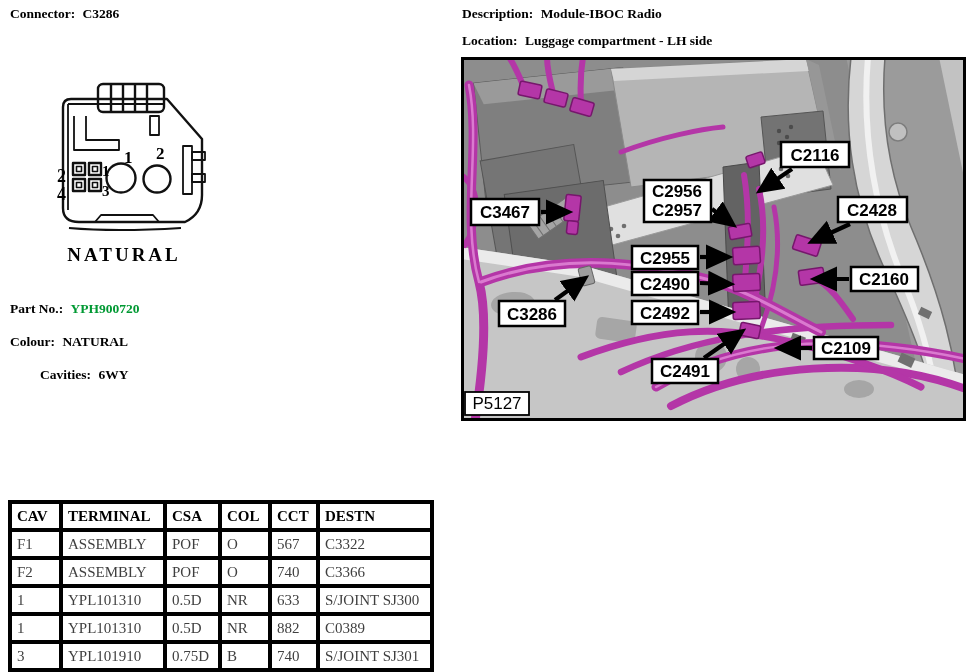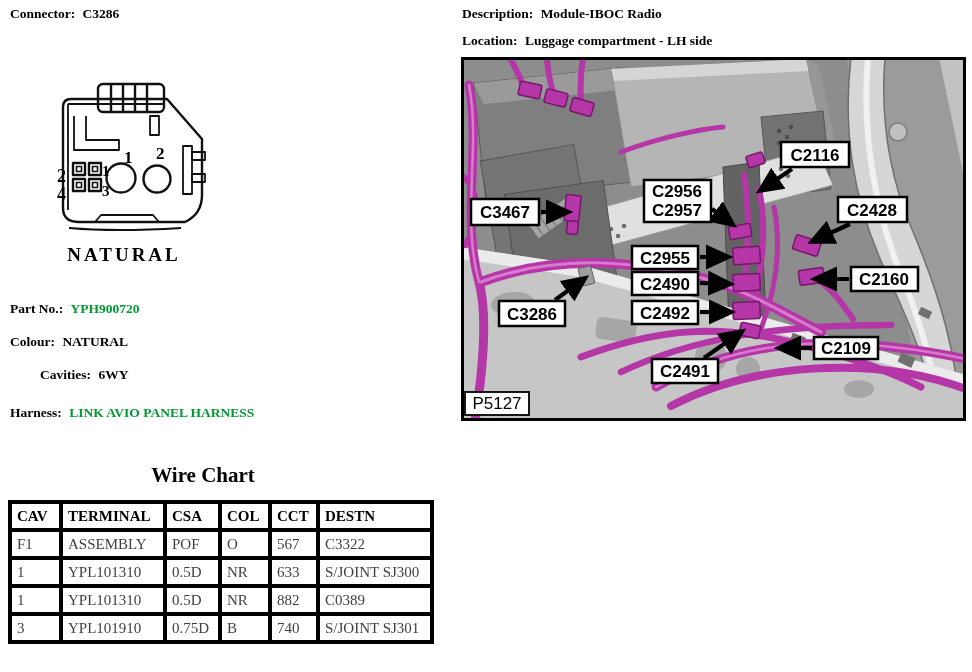--- a/index.html
+++ b/index.html
@@ -95,24 +95,20 @@
     <span class="val green">YPH900720</span>
   </div>
   <div class="line" style="left:10px;top:334px;">
     <span>Colour:</span>
     <span class="val">NATURAL</span>
   </div>
   <div class="line" style="left:10px;top:367px;margin-left:30px;">
     <span>Cavities:</span>
     <span class="val">6WY</span>
   </div>
-  <div class="line" style="left:10px;top:405px;">
-    <span>Harness:</span>
-    <span class="val green">LINK AVIO PANEL HARNESS</span>
-  </div>
 
   <svg style="position:absolute;left:461px;top:57px;" width="505" height="364" viewBox="0 0 505 364">
     <defs>
       <marker id="ah" markerWidth="7" markerHeight="7" refX="5" refY="3" orient="auto">
         <path d="M0,0 L6.5,3 L0,6 Z" fill="#000"></path>
       </marker>
     </defs>
     <rect width="505" height="364" fill="#8d8d8d"></rect>
 
     <polygon points="385,0 505,0 505,364 468,364" fill="#9b9b9b"></polygon>
@@ -254,21 +250,20 @@
       <text class="callout" x="385" y="297" text-anchor="middle">C2109</text>
       <rect x="191" y="302" width="66" height="24" fill="#fff" stroke="#000" stroke-width="2.5"></rect>
       <text class="callout" x="224" y="320" text-anchor="middle">C2491</text>
       <rect x="4" y="335" width="64" height="23" fill="#fff" stroke="#000" stroke-width="1.8"></rect>
       <text class="figid" x="36" y="352" text-anchor="middle">P5127</text>
     </g>
 
     <rect x="1.5" y="1.5" width="502" height="361" fill="none" stroke="#000" stroke-width="3"></rect>
   </svg>
 
-  <div class="wire-title">Wire Chart</div>
   <table class="wire">
     <thead>
       <tr>
         <th class="c-cav">CAV</th>
         <th class="c-term">TERMINAL</th>
         <th class="c-csa">CSA</th>
         <th class="c-col">COL</th>
         <th class="c-cct">CCT</th>
         <th class="c-destn">DESTN</th>
       </tr>
@@ -276,20 +271,28 @@
     <tbody>
       <tr>
         <td>F1</td>
         <td>ASSEMBLY</td>
         <td>POF</td>
         <td>O</td>
         <td>567</td>
         <td>C3322</td>
       </tr>
       <tr>
+        <td>F2</td>
+        <td>ASSEMBLY</td>
+        <td>POF</td>
+        <td>O</td>
+        <td>740</td>
+        <td>C3366</td>
+      </tr>
+      <tr>
         <td>1</td>
         <td>YPL101310</td>
         <td>0.5D</td>
         <td>NR</td>
         <td>633</td>
         <td>S/JOINT SJ300</td>
       </tr>
       <tr>
         <td>1</td>
         <td>YPL101310</td>

